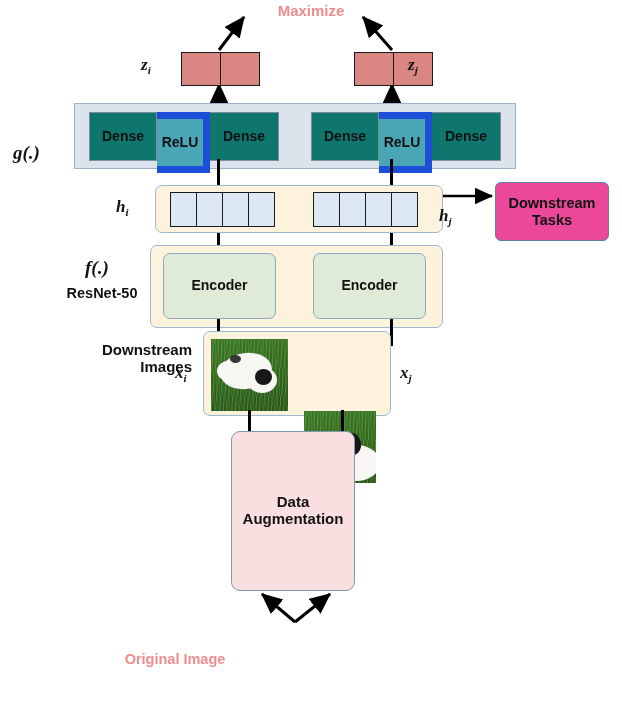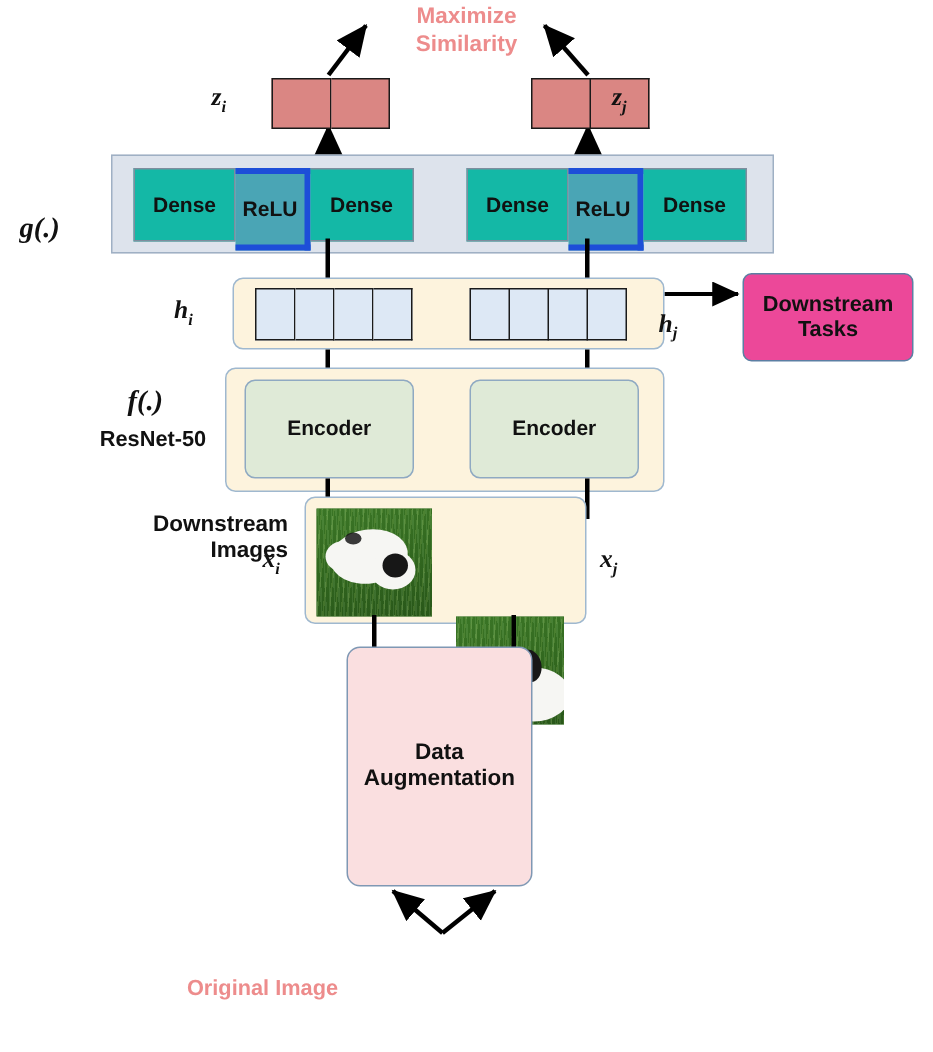--- a/index.html
+++ b/index.html
@@ -10,22 +10,22 @@
 
   
   .lbl-bold{font-weight:bold;color:#111;line-height:1.12;text-align:center;}
   .mathit{font-family:"Liberation Serif","DejaVu Serif",serif;font-style:italic;
           font-weight:bold;color:#111;}
   .pinktext{color:#ed8c8c;font-weight:bold;line-height:1.25;text-align:center;}
 
   
   .panel-gray{background:#dde3ec;border:1px solid #9fb0c4;}
   .panel-cream{background:#fdf3dd;border:1px solid #9fb8cf;border-radius:7px;}
-  .box-dense{background:#14b8a6;border:1px solid #7e8d9e;}
-  .box-relu{background:#4aa5b5;border:4px solid #1d4ed8;}
+  .box-dense{background:#0f766e;border:1px solid #7e8d9e;}
+  .box-relu{background:#4aa5b5;border:7px solid #1d4ed8;}
   .box-encoder{background:#dfead7;border:1px solid #8fa9c2;border-radius:7px;}
   .box-downstream{background:#ec4899;border:1px solid #5c7fa3;border-radius:6px;text-align:center;}
   .box-aug{background:#fadfe0;border:1px solid #7f98b4;border-radius:9px;}
   .cell-z{background:#da8683;border:1px solid #1a1a1a;}
   .cell-h{background:#dde8f5;border:1px solid #1a1a1a;}
   .vecrow{display:flex;}
 
   
   .vline{background:#000;width:3px;}
   svg.ov{position:absolute;left:0;top:0;width:622px;height:701px;overflow:visible;
@@ -63,21 +63,20 @@
     <line x1="392" y1="112" x2="392" y2="84" stroke="#000" stroke-width="3" marker-end="url(#ah)"></line>
 
     <line x1="443" y1="196" x2="492" y2="196" stroke="#000" stroke-width="2.6" marker-end="url(#ah)"></line>
 
     <line x1="295" y1="622" x2="262" y2="594" stroke="#000" stroke-width="3" marker-end="url(#ah)"></line>
     <line x1="295" y1="622" x2="330" y2="594" stroke="#000" stroke-width="3" marker-end="url(#ah)"></line>
   </svg>
 
   <div class="abs pinktext" style="left:236px;top:2px;width:150px;font-size:15px;">
     <div>Maximize</div>
-    <div>Similarity</div>
   </div>
 
   <div class="abs mathit" style="left:141px;top:55px;font-size:17px;">
     <span>z</span><sub style="font-size:11px;">i</sub>
   </div>
   <div class="abs vecrow" style="left:181px;top:52px;">
     <div class="cell-z" style="width:38px;height:32px;"></div>
     <div class="cell-z" style="width:38px;height:32px;border-left:none;"></div>
   </div>
 

